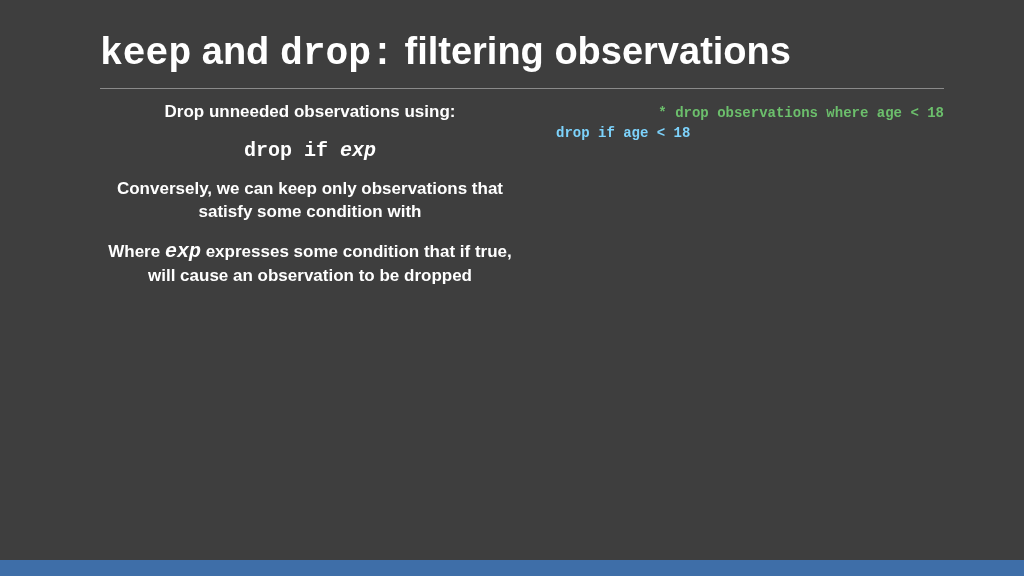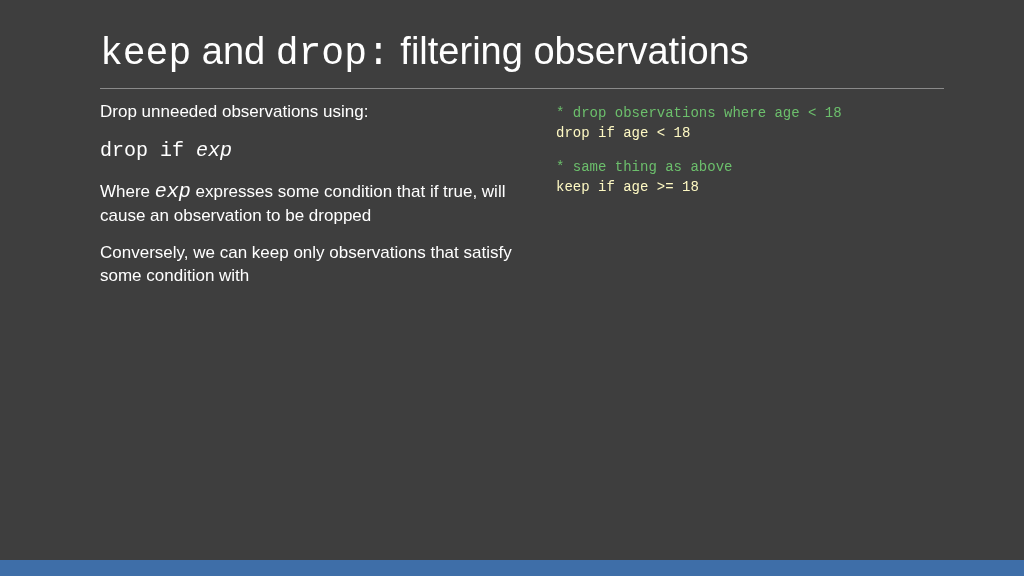--- a/index.html
+++ b/index.html
@@ -1,15 +1,15 @@
 <!DOCTYPE html>
 <html><head>
 <meta charset="utf-8">
 <style>
-  * { margin: 0; padding: 0; box-sizing: border-box; }
+  * { margin: 0; padding: 0; box-sizing: border-box; font-weight: bold; }
   html, body { width: 1024px; height: 576px; overflow: hidden; }
   body {
     background: #3e3e3e;
     color: #ffffff;
     font-family: "Segoe UI", "Helvetica Neue", Arial, sans-serif;
     position: relative;
   }
   .slide {
     width: 1024px;
     height: 576px;
@@ -27,36 +27,37 @@
   }
   .title .mono { font-family: "Courier New", Courier, monospace; }
   .columns {
     display: flex;
     gap: 36px;
   }
   .left-col {
     flex: 0 0 420px;
     font-size: 17px;
     line-height: 1.35;
+    text-align: center;
   }
   .left-col p { margin-bottom: 14px; }
   .left-col .mono {
     font-family: "Courier New", Courier, monospace;
     font-size: 20px;
   }
   .left-col .italic { font-style: italic; }
   .right-col {
     flex: 1;
     font-family: "Courier New", Courier, monospace;
     font-size: 14px;
     line-height: 1.45;
     padding-top: 2px;
   }
-  .right-col .comment { color: #6cbf6c; }
-  .right-col .cmd { color: #fef9c3; }
+  .right-col .comment { color: #6cbf6c; text-align: right; }
+  .right-col .cmd { color: #7dd3fc; }
   .right-col .block { margin-bottom: 14px; }
   .bottom-bar {
     position: absolute;
     left: 0;
     right: 0;
     bottom: 0;
     height: 16px;
     background: #3e6ea8;
   }
 </style>
@@ -69,33 +70,29 @@
     <span class="mono">keep</span><span> and </span><span class="mono">drop:</span><span> filtering observations</span>
   </h1>
 
   <div class="columns">
 
     <div class="left-col">
       <p>Drop unneeded observations using:</p>
       <p class="mono">
         <span>drop if </span><span class="italic">exp</span>
       </p>
+      <p>Conversely, we can keep only observations that satisfy some condition with</p>
       <p>
         <span>Where </span><span class="mono italic">exp</span><span> expresses some condition that if true, will cause an observation to be dropped</span>
       </p>
-      <p>Conversely, we can keep only observations that satisfy some condition with</p>
     </div>
 
     <div class="right-col">
       <div class="block">
         <div class="comment">* drop observations where age &lt; 18</div>
         <div class="cmd">drop if age &lt; 18</div>
-      </div>
-      <div class="block">
-        <div class="comment">* same thing as above</div>
-        <div class="cmd">keep if age &gt;= 18</div>
       </div>
     </div>
 
   </div>
 
   <div class="bottom-bar"></div>
 </div>
 
 </body></html>

